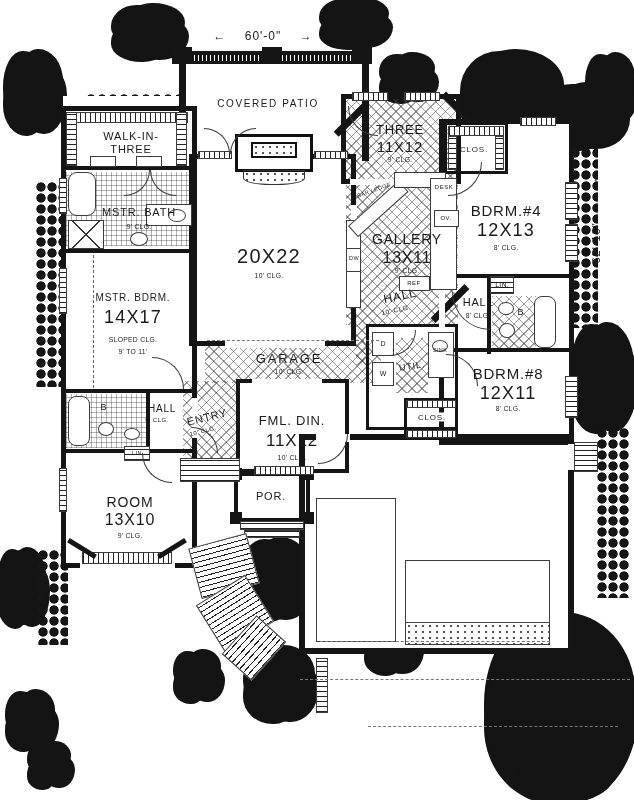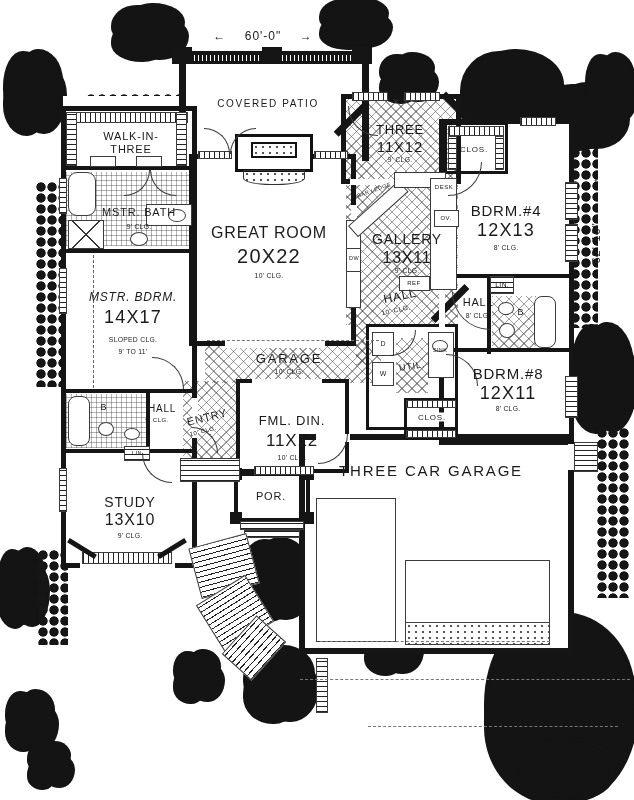--- a/index.html
+++ b/index.html
@@ -236,37 +236,36 @@
   <div class="lbl" style="left:596px;top:306px;font-size:12px;">↓</div>
 
   <div class="lbl" style="left:268px;top:103px;font-size:10px;letter-spacing:1.6px;">COVERED PATIO</div>
 
   <div class="lbl" style="left:131px;top:136px;font-size:11px;">WALK-IN-</div>
   <div class="lbl" style="left:131px;top:149px;font-size:11px;">THREE</div>
 
   <div class="lbl" style="left:139px;top:212px;font-size:11px;">MSTR. BATH</div>
   <div class="lbl r-clg" style="left:139px;top:227px;">9' CLG.</div>
 
-  <div class="lbl r-name" style="left:269px;top:233px;font-size:16px;">GREAT ROOM</div>
   <div class="lbl r-size" style="left:269px;top:256px;font-size:20px;">20X22</div>
   <div class="lbl r-clg" style="left:269px;top:276px;">10' CLG.</div>
 
   <div class="lbl" style="left:400px;top:129px;font-size:13px;">THREE</div>
   <div class="lbl" style="left:400px;top:146px;font-size:15px;">11X12</div>
   <div class="lbl r-clg" style="left:400px;top:160px;">9' CLG.</div>
 
   <div class="lbl" style="left:407px;top:239px;font-size:14px;">GALLERY</div>
   <div class="lbl" style="left:407px;top:258px;font-size:16px;">13X11</div>
   <div class="lbl r-clg" style="left:407px;top:271px;">9' CLG.</div>
 
   <div class="lbl r-name" style="left:506px;top:210px;">BDRM.#4</div>
   <div class="lbl r-size" style="left:506px;top:230px;">12X13</div>
   <div class="lbl r-clg" style="left:506px;top:248px;">8' CLG.</div>
 
-  <div class="lbl" style="left:133px;top:297px;font-size:12px;font-style:italic;">MSTR. BDRM.</div>
+  <div class="lbl" style="left:133px;top:297px;font-size:10px;">MSTR. BDRM.</div>
   <div class="lbl r-size" style="left:133px;top:317px;">14X17</div>
   <div class="lbl r-clg" style="left:133px;top:340px;">SLOPED CLG.</div>
   <div class="lbl r-clg" style="left:133px;top:352px;">9' TO 11'</div>
 
   <div class="lbl" style="left:400px;top:296px;font-size:12px;transform:translate(-50%,-50%) rotate(-12deg);">HALL</div>
   <div class="lbl" style="left:396px;top:310px;font-size:10px;transform:translate(-50%,-50%) rotate(-12deg) scale(.65);">10' CLG.</div>
 
   <div class="lbl" style="left:478px;top:302px;font-size:11px;">HALL</div>
   <div class="lbl r-clg" style="left:478px;top:316px;">8' CLG.</div>
 
@@ -290,27 +289,26 @@
 
   <div class="lbl" style="left:292px;top:420px;font-size:13px;">FML. DIN.</div>
   <div class="lbl" style="left:292px;top:441px;font-size:17px;">11X12</div>
   <div class="lbl r-clg" style="left:292px;top:458px;">10' CLG.</div>
 
   <div class="lbl" style="left:162px;top:408px;font-size:10px;">HALL</div>
   <div class="lbl" style="left:157px;top:420px;font-size:10px;transform:translate(-50%,-50%) scale(.6);">9' CLG.</div>
   <div class="lbl" style="left:104px;top:407px;font-size:9px;">B</div>
   <div class="lbl" style="left:138px;top:453px;font-size:10px;transform:translate(-50%,-50%) scale(.55);">LIN.</div>
 
-  <div class="lbl" style="left:130px;top:502px;font-size:14px;">STUDY</div>
+  <div class="lbl" style="left:130px;top:502px;font-size:14px;">ROOM</div>
   <div class="lbl" style="left:130px;top:520px;font-size:16px;">13X10</div>
   <div class="lbl r-clg" style="left:130px;top:536px;">9' CLG.</div>
 
   <div class="lbl" style="left:271px;top:496px;font-size:11px;">POR.</div>
 
-  <div class="lbl" style="left:431px;top:470px;font-size:15px;letter-spacing:1.8px;">THREE CAR GARAGE</div>
   <div class="lbl" style="left:432px;top:417px;font-size:8px;background:#fff;padding:0 1px;">CLOS.</div>
   <div class="lbl" style="left:474px;top:149px;font-size:8px;">CLOS.</div>
 
   <div class="lbl" style="left:374px;top:190px;font-size:10px;transform:translate(-50%,-50%) rotate(-20deg) scale(.55);">BAR LEDGE</div>
   <div class="lbl" style="left:444px;top:187px;font-size:10px;transform:translate(-50%,-50%) scale(.6);">DESK</div>
   <div class="lbl" style="left:446px;top:218px;font-size:10px;transform:translate(-50%,-50%) scale(.6);">OV.</div>
   <div class="lbl" style="left:414px;top:283px;font-size:10px;transform:translate(-50%,-50%) scale(.6);">REF</div>
   <div class="lbl" style="left:354px;top:258px;font-size:10px;transform:translate(-50%,-50%) scale(.55);">DW</div>
 
 </div>

